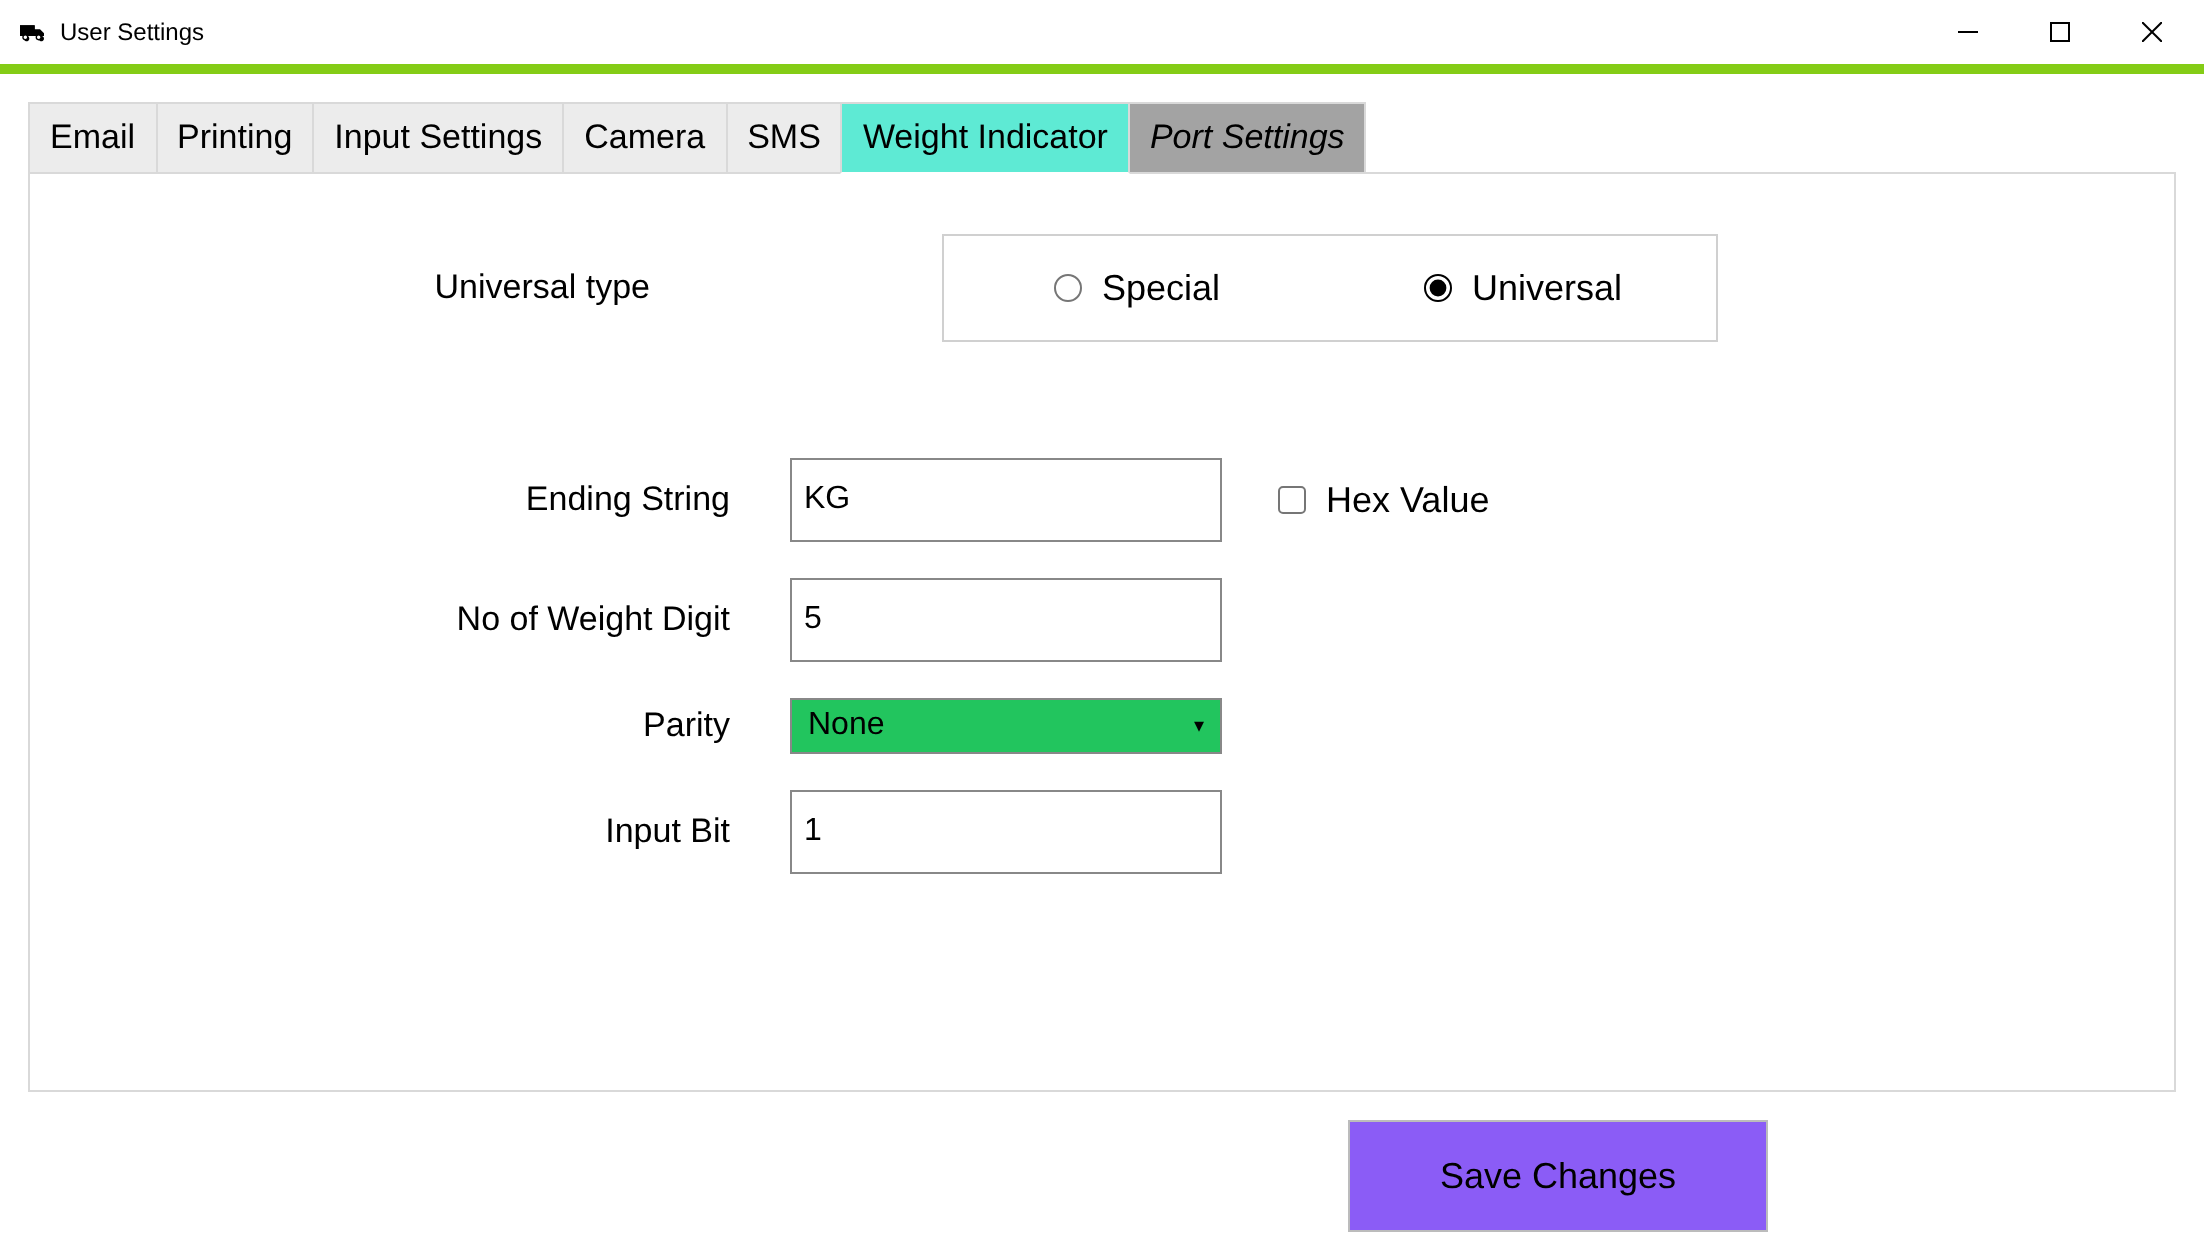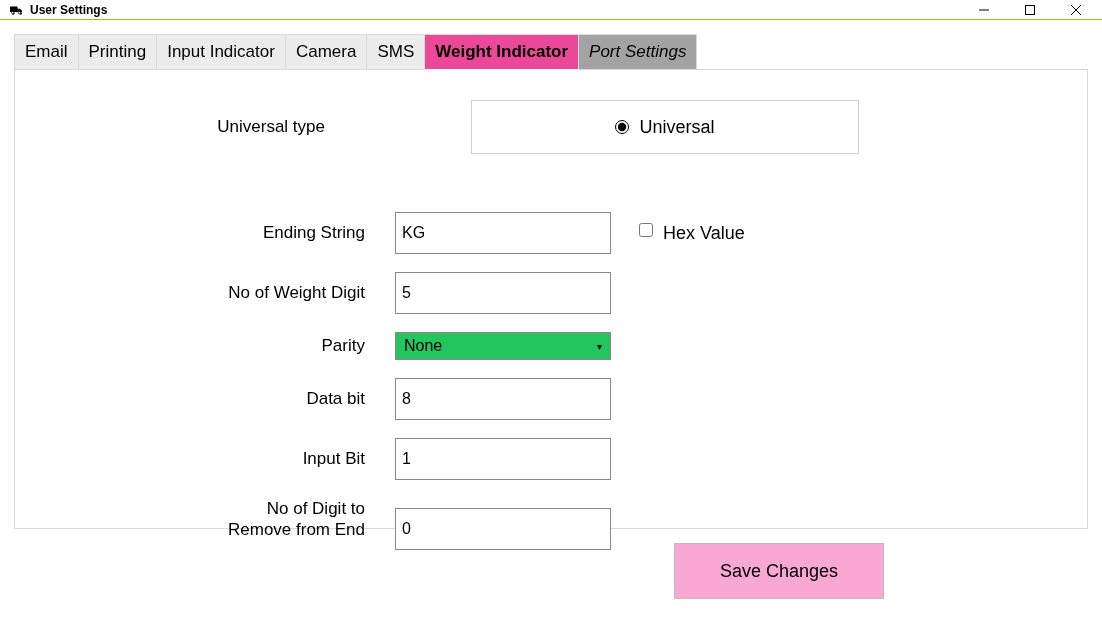--- a/index.html
+++ b/index.html
@@ -1,41 +1,41 @@
 <!DOCTYPE html>
 <html><head>
   <meta charset="utf-8">
   <style>
     * { box-sizing: border-box; margin: 0; padding: 0; }
     body { font-family: "Segoe UI", Arial, sans-serif; font-size: 14px; background: #fff; width: 1102px; height: 617px; overflow: hidden; }
-    .titlebar { height: 20px; display: flex; align-items: center; padding-left: 8px; border-bottom: 1px solid #84cc16; font-weight: bold; }
+    .titlebar { height: 37px; display: flex; align-items: center; padding-left: 8px; border-bottom: 5px solid #84cc16; }
     .titlebar svg { width: 16px; height: 16px; margin-right: 6px; }
     .title-text { font-size: 12px; color: #000; }
     .win-btns { margin-left: auto; display: flex; }
     .win-btn { width: 46px; height: 30px; display: flex; align-items: center; justify-content: center; font-size: 14px; cursor: default; }
     .win-btn svg { width: 10px; height: 10px; }
     .content { padding: 8px 14px; }
     .tabs { display: flex; align-items: flex-end; margin-top: 6px; }
     .tab { padding: 7px 10px; font-size: 17px; color: #000; background: #ececec; border: 1px solid #d9d9d9; position: relative; margin-right: 0; }
     .tab + .tab { margin-left: -1px; }
-    .tab.active { background: #ec4899; border-bottom-color: #fff; z-index: 2; font-weight: 700; color: #000; }
+    .tab.active { background: #5eead4; border-bottom-color: #fff; z-index: 2; font-weight: 400; color: #000; }
     .tab.highlight { background: #a3a3a3; font-style: italic; }
     .pane { border: 1px solid #d9d9d9; margin-top: -1px; padding: 30px 40px 50px; height: 460px; }
     .row { display: flex; align-items: center; margin-bottom: 18px; }
     .row .lbl { width: 340px; text-align: right; font-size: 17px; color: #000; padding-right: 30px; }
     .row .field { width: 216px; }
-    .row .extra { margin-left: 28px; font-size: 18px; display: flex; align-items: flex-start; }
+    .row .extra { margin-left: 28px; font-size: 18px; display: flex; align-items: center; }
     .radio-group { display: flex; border: 1px solid #d0d0d0; height: 54px; align-items: center; width: 388px; margin-left: 116px; }
     .radio-opt { flex: 1; display: flex; align-items: center; justify-content: center; font-size: 18px; gap: 10px; }
     .radio-opt input[type="radio"] { width: 14px; height: 14px; accent-color: #000; }
     input[type="text"] { width: 216px; height: 28px; border: 1px solid #888; padding: 20px 6px; font-size: 16px; background: #fff; }
     .select { width: 216px; height: 28px; border: 1px solid #888; background: #22c55e; display: flex; align-items: center; padding: 0 8px; font-size: 16px; justify-content: space-between; }
     .select .caret { font-size: 10px; }
     input[type="checkbox"] { width: 14px; height: 14px; margin-right: 10px; }
-    .save-btn { margin: 14px 0 0 660px; width: 210px; height: 56px; border: 1px solid #bcbcbc; background: #f9a8d4; font-size: 18px; display: flex; align-items: center; justify-content: center; }
+    .save-btn { margin: 14px 0 0 660px; width: 210px; height: 56px; border: 1px solid #bcbcbc; background: #8b5cf6; font-size: 18px; display: flex; align-items: center; justify-content: center; }
     .spacer-top { height: 40px; }
   </style>
 </head>
 <body>
 
 <div class="titlebar">
   <svg viewBox="0 0 24 24" fill="#000">
       <path d="M3 7h11v8H3zM14 10h4l3 3v2h-7zM6 17a2 2 0 1 0 0-0.001zM17 17a2 2 0 1 0 0-0.001z"></path>
       <rect x="3" y="7" width="11" height="8" fill="#000"></rect>
       <circle cx="7" cy="16" r="1.8" fill="#fff" stroke="#000" stroke-width="1"></circle>
@@ -59,32 +59,36 @@
           <line x1="10" y1="0" x2="0" y2="10" stroke="#000" stroke-width="1"></line>
         </svg>
       </div>
   </div>
 </div>
 
 <div class="content">
   <div class="tabs">
     <div class="tab">Email</div>
     <div class="tab">Printing</div>
-    <div class="tab">Input Indicator</div>
+    <div class="tab">Input Settings</div>
     <div class="tab">Camera</div>
     <div class="tab">SMS</div>
     <div class="tab active">Weight Indicator</div>
     <div class="tab highlight">Port Settings</div>
   </div>
 
   <div class="pane">
 
     <div class="row">
       <div class="lbl" style="width:300px">Universal type</div>
       <div class="radio-group">
+        <label class="radio-opt">
+          <input type="radio" name="ind" style="">
+          <span>Special</span>
+        </label>
         <label class="radio-opt">
           <input type="radio" name="ind" checked="" style="">
           <span>Universal</span>
         </label>
       </div>
     </div>
 
     <div class="spacer-top"></div>
 
     <div class="row">
@@ -104,34 +108,23 @@
     <div class="row">
       <div class="lbl">Parity</div>
       <div class="field">
         <div class="select">
           <span>None</span>
           <span class="caret">▾</span>
         </div>
       </div>
     </div>
 
-    <div class="row">
-      <div class="lbl">Data bit</div>
-      <div class="field"><input type="text" value="8" style=""></div>
-    </div>
 
     <div class="row">
       <div class="lbl">Input Bit</div>
       <div class="field"><input type="text" value="1" style=""></div>
     </div>
 
-    <div class="row" style="align-items:flex-start">
-      <div class="lbl" style="line-height:1.25">
-        <span>No of Digit to</span><br>
-        <span>Remove from End</span>
-      </div>
-      <div class="field" style="margin-top:10px"><input type="text" value="0" style=""></div>
-    </div>
 
   </div>
 
   <div class="save-btn">Save Changes</div>
 </div>
 
 </body></html>

